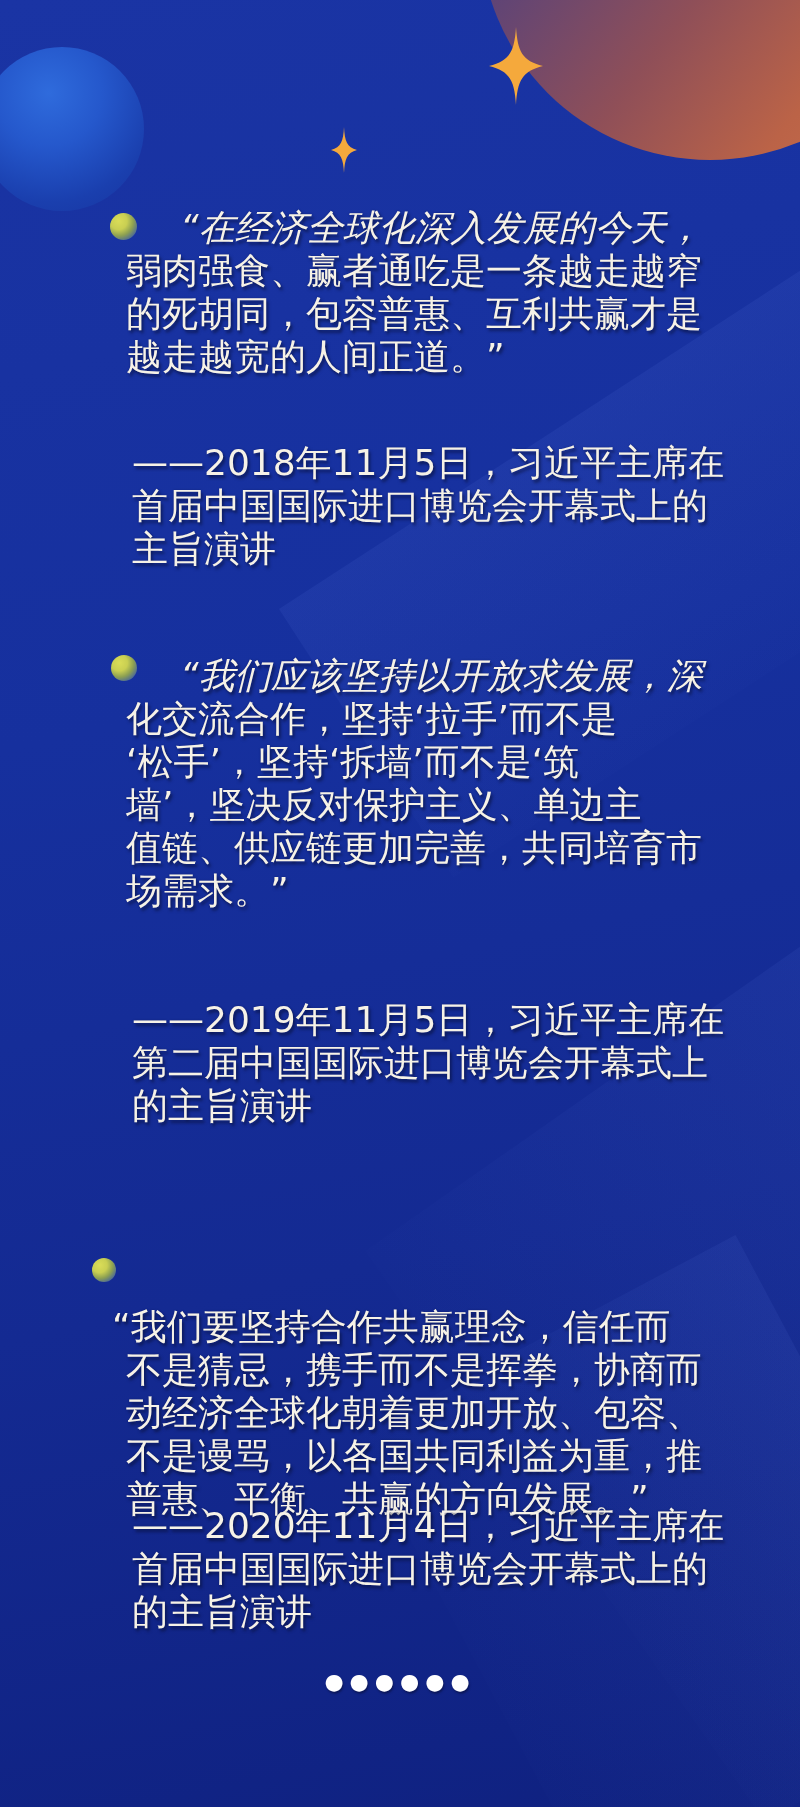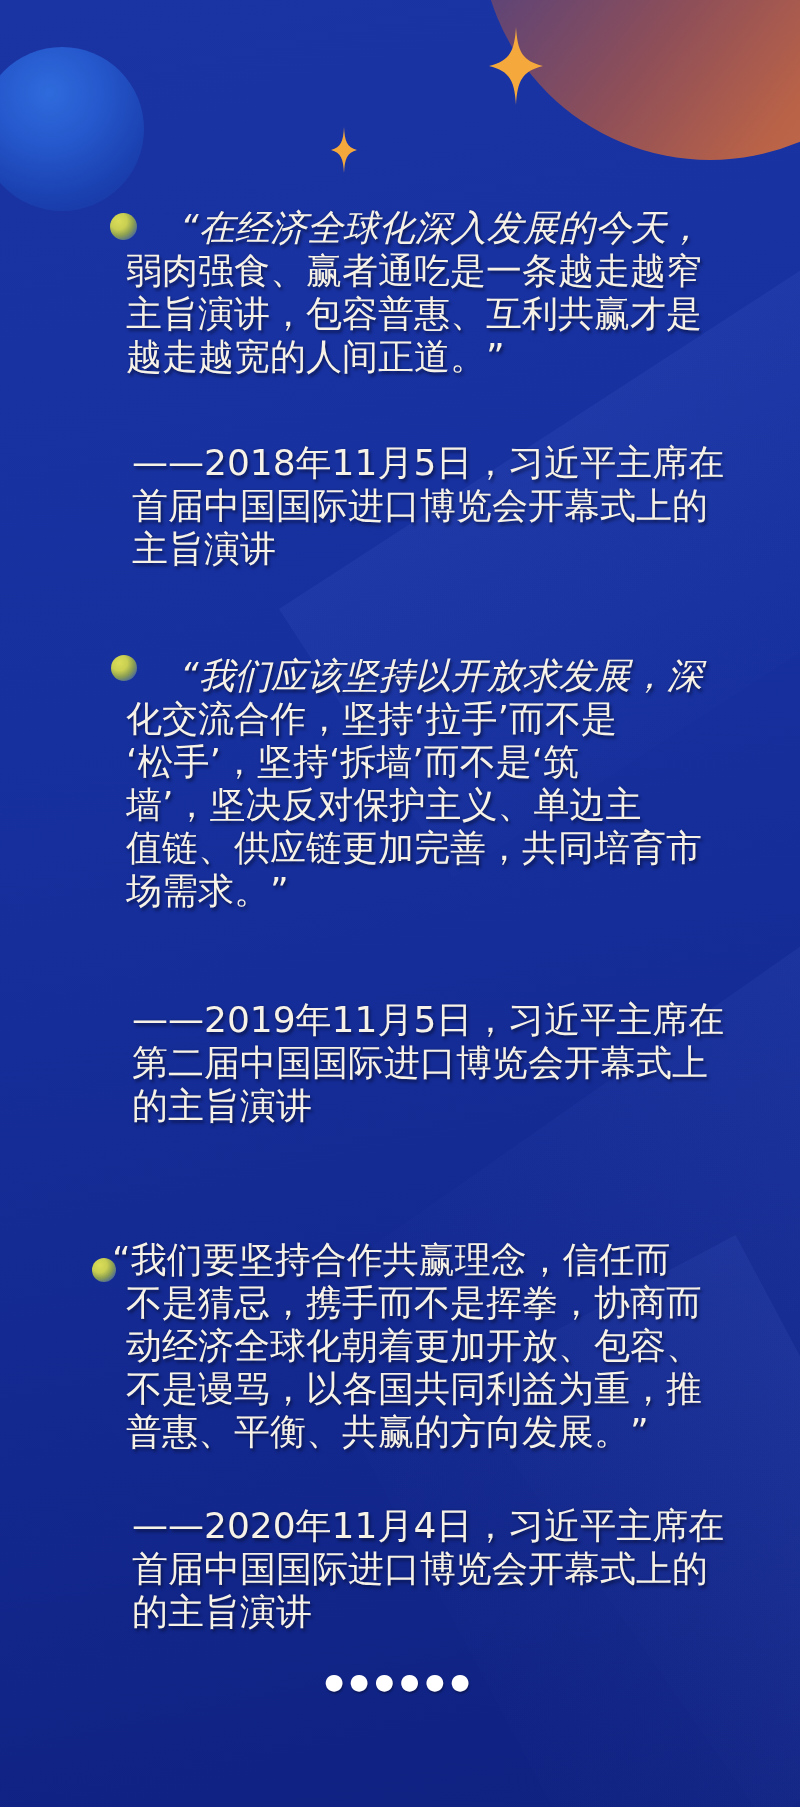--- a/index.html
+++ b/index.html
@@ -49,21 +49,21 @@
   .qline, .aline {
     height:43px; line-height:43px; font-size:36px; white-space:nowrap;
     font-weight:500;
   }
   .ind  { text-indent:54px;font-style:italic; }
   .hang { text-indent:-14px; }
   .q1 { top:206px; }
   .a1 { top:441px; }
   .q2 { top:654px; }
   .a2 { top:998px; }
-  .q3 { top:1238px; }
+  .q3 { top:1305px; }
   .a3 { top:1504px; }
   .attr { padding-left:6px; }
   .dots {
     position:absolute; left:0; top:1662px; width:800px;
     text-align:center; color:#ffffff; font-size:22px; letter-spacing:6px;
     line-height:40px;
     text-shadow: 1px 2px 2px rgba(8,12,45,0.5);
   }
 </style>
 </head>
@@ -85,21 +85,21 @@
     <path d="M27 0 C28.5 24 33 34 54 39 C33 44 28.5 54 27 78 C25.5 54 21 44 0 39 C21 34 25.5 24 27 0 Z" fill="#f5a93c"></path>
   </svg>
 
   <span class="bullet b1"></span>
   <span class="bullet b2"></span>
   <span class="bullet b3"></span>
 
   <section class="quote q1">
     <div class="qline ind">“在经济全球化深入发展的今天，</div>
     <div class="qline">弱肉强食、赢者通吃是一条越走越窄</div>
-    <div class="qline">主旨演讲，包容普惠、互利共赢才是</div>
+    <div class="qline">的死胡同，包容普惠、互利共赢才是</div>
     <div class="qline">越走越宽的人间正道。”</div>
   </section>
   <section class="attr a1">
     <div class="aline">——2018年11月5日，习近平主席在</div>
     <div class="aline">首届中国国际进口博览会开幕式上的</div>
     <div class="aline">主旨演讲</div>
   </section>
 
   <section class="quote q2">
     <div class="qline ind">“我们应该坚持以开放求发展，深</div>

